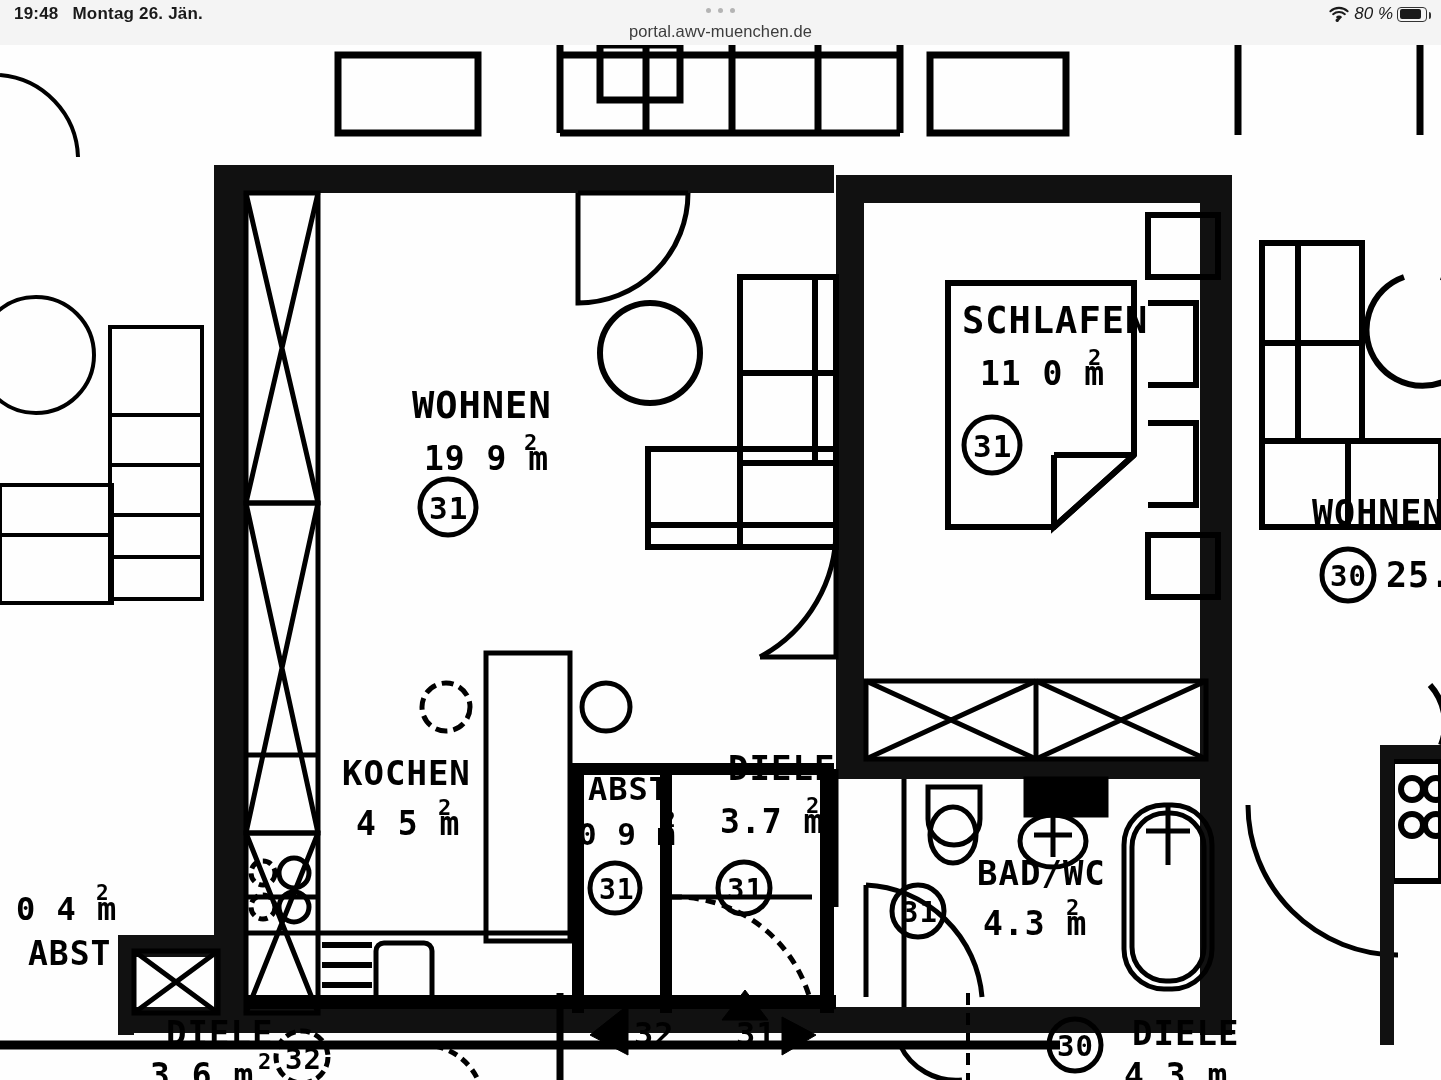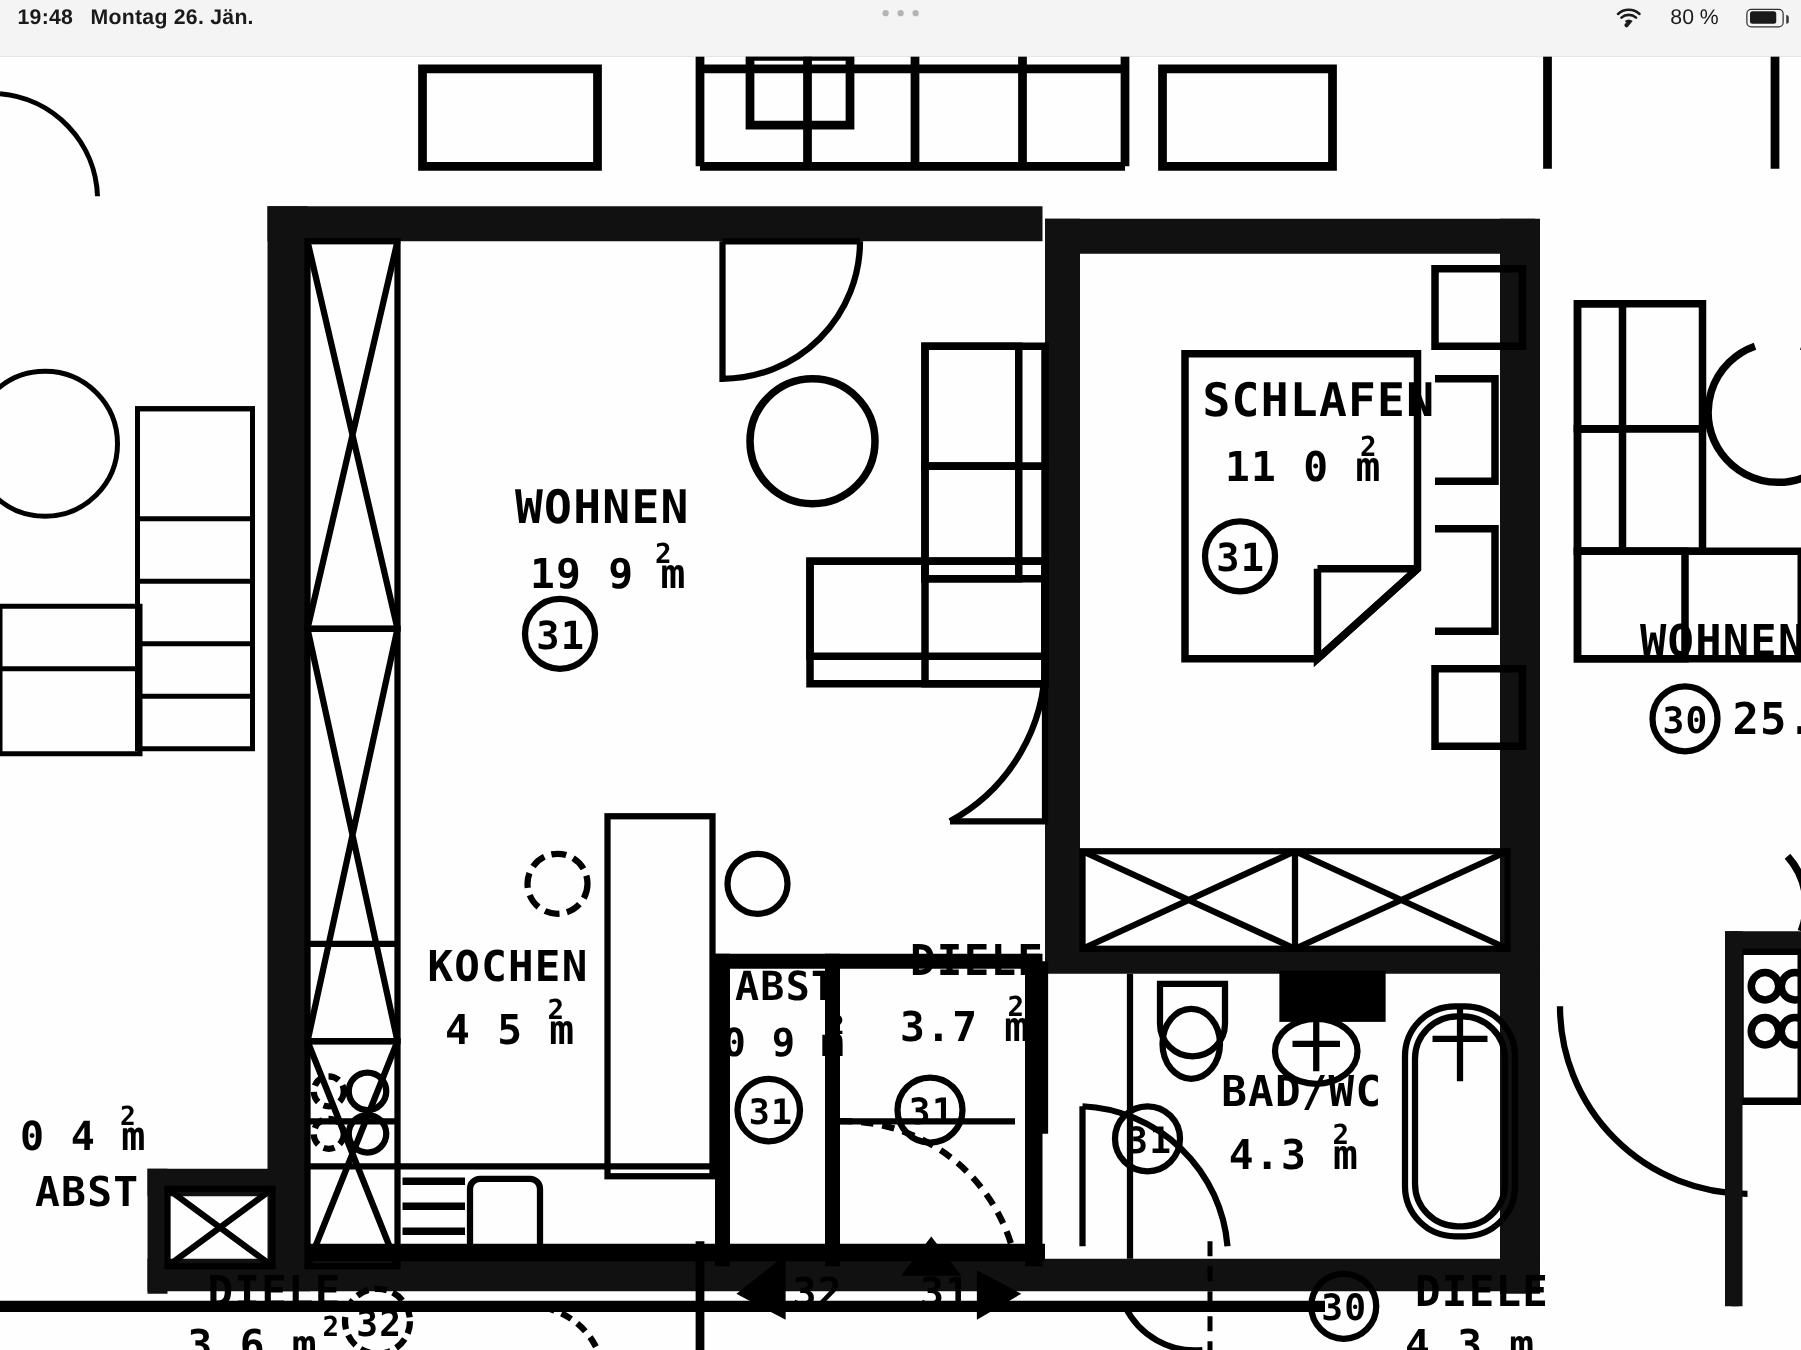--- a/index.html
+++ b/index.html
@@ -1,37 +1,37 @@
 <!DOCTYPE html>
 <html><head>
 <meta charset="utf-8">
 <style>
   * { margin:0; padding:0; box-sizing:border-box; }
   html,body{
     width:1441px; height:1080px; overflow:hidden;
     background:#ffffff;
     font-family:"Liberation Sans", sans-serif;
   }
-  #screen{ position:relative; width:1441px; height:1080px; background:#14532d; }
+  #screen{ position:relative; width:1441px; height:1080px; background:#1d4ed8; }
 
   
   #statusbar{
     position:absolute; left:0; top:0; width:1441px; height:45px;
     background:#f4f4f4; z-index:50;
   }
   #sb-left{
     position:absolute; left:14px; top:4px;
     display:flex; align-items:center; gap:14px;
     font-size:17px; font-weight:700; color:#1a1a1a; letter-spacing:0.2px;
   }
   #sb-left .date{ font-weight:700; }
   #sb-right{
     position:absolute; right:14px; top:4px;
-    display:flex; align-items:center; gap:22px;
-    font-size:17px; font-weight:500; color:#1a1a1a;
+    display:flex; align-items:center; gap:4px;
+    font-size:17px; font-weight:500; color:#1a1a1a;font-style:italic;
   }
   .wifi-ic{ display:inline-block; width:22px; height:17px; position:relative; }
   .batt{
     display:inline-block; width:30px; height:15px;
     border:1.8px solid #333; border-radius:4px; position:relative;
   }
   .batt::after{
     content:""; position:absolute; right:-5px; top:4px;
     width:2.5px; height:7px; background:#333; border-radius:0 2px 2px 0;
   }
@@ -69,20 +69,21 @@
       <span>19:48</span>
       <span class="date">Montag 26. Jän.</span>
     </div>
 
     <div id="dots">
       <span></span>
       <span></span>
       <span></span>
     </div>
 
+    <div id="urlbar">portal.awv-muenchen.de</div>
 
     <div id="sb-right">
       <span class="wifi-ic">
         <svg viewBox="0 0 24 18" width="22" height="17">
           <path d="M12 15.2a1.9 1.9 0 1 0 0 .01" fill="#1a1a1a"></path>
           <path d="M12 15.6 L8.6 11.6 a5.2 5.2 0 0 1 6.8 0 Z" fill="#1a1a1a"></path>
           <path d="M5.6 8.6 a9.6 9.6 0 0 1 12.8 0" stroke="#1a1a1a" stroke-width="2.2" fill="none" stroke-linecap="round"></path>
           <path d="M2.6 5.4 a14 14 0 0 1 18.8 0" stroke="#1a1a1a" stroke-width="2.2" fill="none" stroke-linecap="round"></path>
         </svg>
       </span>

